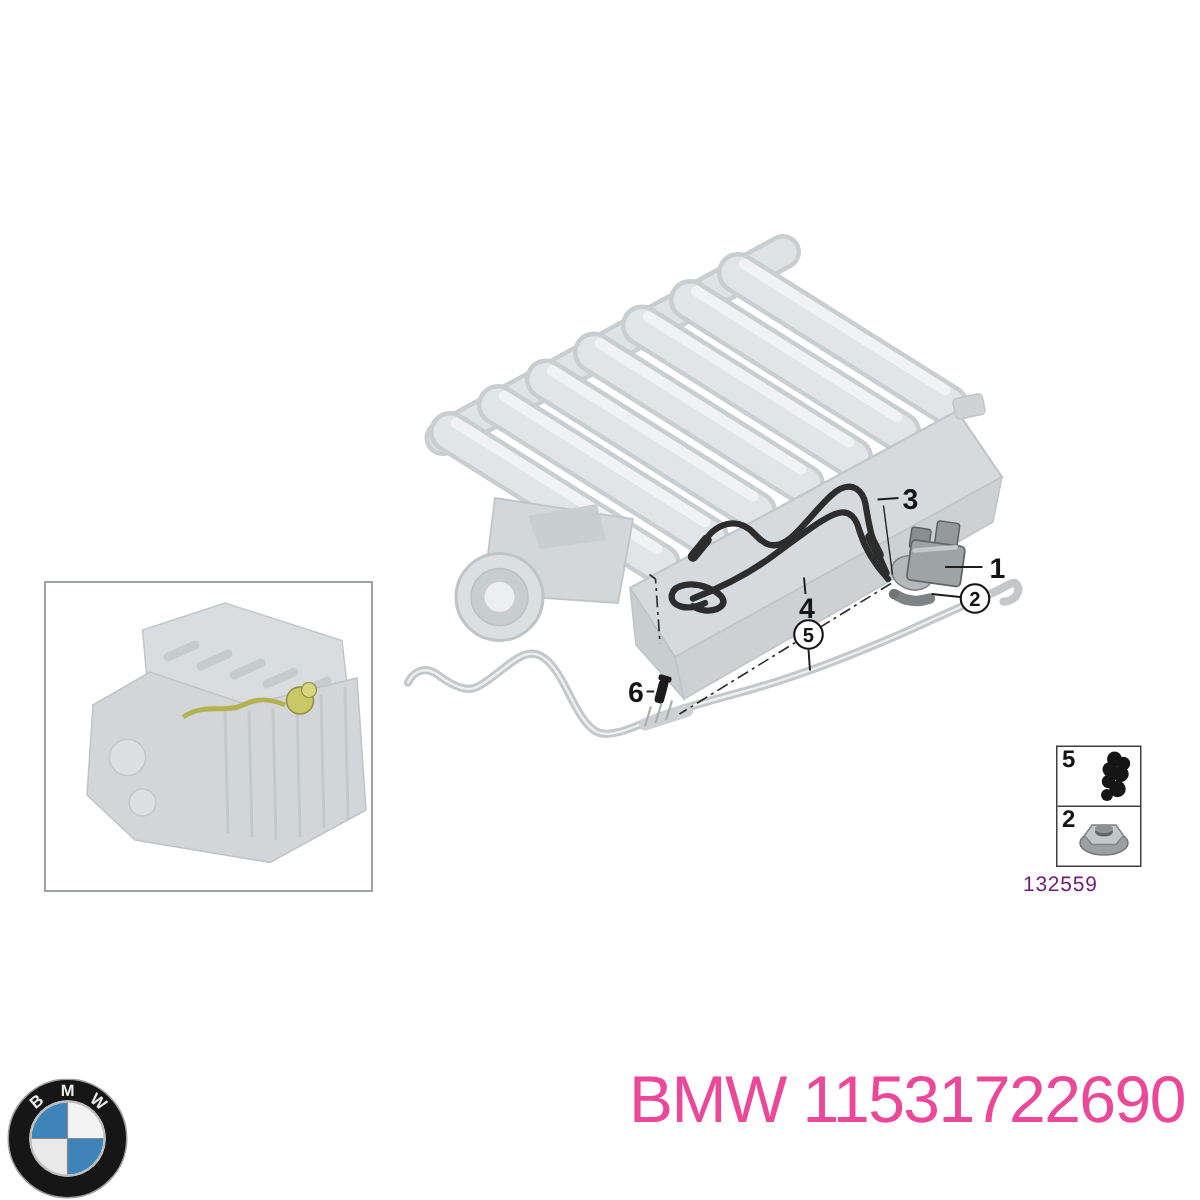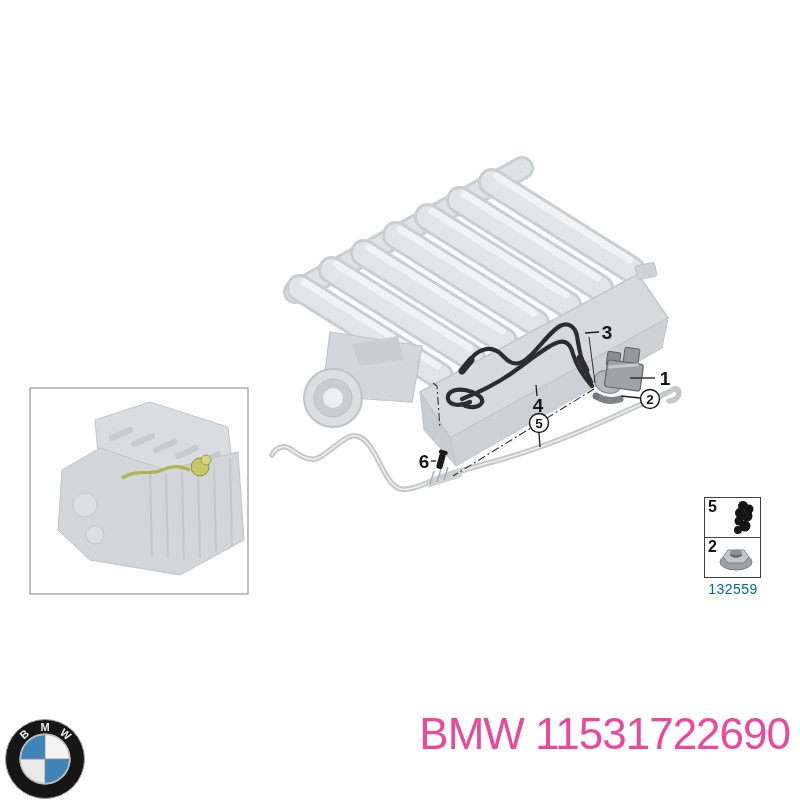--- a/index.html
+++ b/index.html
@@ -8,22 +8,22 @@
   svg{display:block;}
   .diagram-svg{position:absolute;left:0;top:0;}
   .co-label{font-family:"Liberation Sans",sans-serif;font-weight:bold;font-size:19px;fill:#151515;}
   .co-label-sm{font-family:"Liberation Sans",sans-serif;font-weight:bold;font-size:13.5px;fill:#151515;}
   .parts-box{position:absolute;left:704px;top:497px;width:57px;height:81px;
              border:1.6px solid #3f3f3f;background:#fff;box-sizing:border-box;}
   .pb-cell{position:relative;width:100%;height:50%;box-sizing:border-box;}
   .pb-cell.first{border-bottom:1.6px solid #3f3f3f;}
   .pb-ref{position:absolute;left:3px;top:0px;font-weight:bold;font-size:16px;color:#141414;}
   .pb-icon{position:absolute;right:2px;top:2px;}
-  .pb-number{position:absolute;left:698px;top:581px;width:70px;text-align:center;
-             font-size:14px;color:#0369a1;letter-spacing:0.5px;}
+  .pb-number{position:absolute;left:682px;top:581px;width:70px;text-align:left;
+             font-size:14px;color:#701a75;letter-spacing:0.5px;}
   .footer-logo{position:absolute;left:3px;top:719px;}
   .footer-title{position:absolute;right:10px;top:709px;font-size:44px;letter-spacing:-1px;
                 color:#ec4899;white-space:nowrap;}
 </style>
 </head>
 <body>
 
 <div class="stage">
 
   <svg class="diagram-svg" width="800" height="700" viewBox="0 0 800 700">

